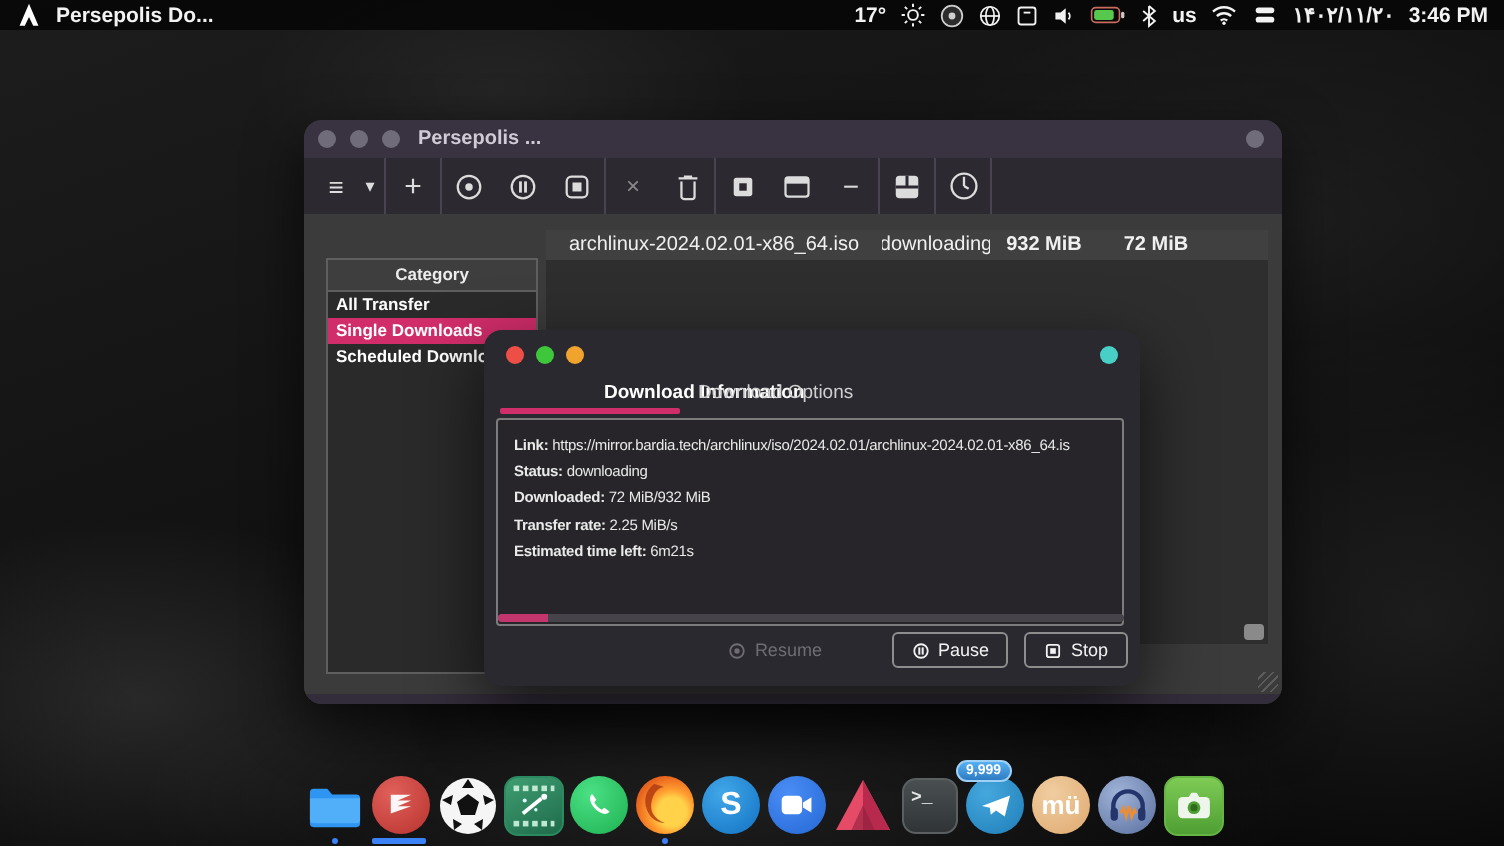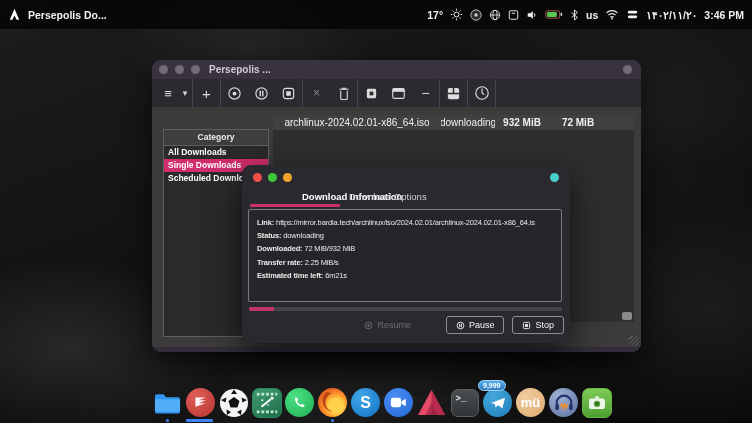--- a/index.html
+++ b/index.html
@@ -9,21 +9,21 @@
     background:
       radial-gradient(ellipse 220px 130px at 70px 350px, rgba(255,255,255,0.10), transparent 70%),
       radial-gradient(ellipse 300px 160px at 640px 110px, rgba(255,255,255,0.05), transparent 70%),
       radial-gradient(ellipse 260px 210px at 710px 310px, rgba(210,210,210,0.09), transparent 70%),
       radial-gradient(ellipse 420px 110px at 360px 400px, rgba(255,255,255,0.08), transparent 70%),
       radial-gradient(ellipse 180px 90px at 250px 45px, rgba(255,255,255,0.05), transparent 70%),
       linear-gradient(160deg,#1d1d1d,#101010 55%,#060606);
   }
   
   #menubar{
-    position:absolute;left:0;top:0;width:752px;height:29px;
+    position:absolute;left:0;top:0;width:752px;height:15px;
     background:rgba(8,8,8,.97);color:#f2f2f2;display:flex;align-items:center;
     font-size:10.5px;font-weight:700;z-index:40;
   }
   #menubar .mleft{display:flex;align-items:center;gap:7px;padding-left:8px;flex:1;}
   #menubar .mright{display:flex;align-items:center;gap:7px;padding-right:8px;}
   .mb-ico{display:inline-flex;align-items:center;justify-content:center;height:14px;}
   
   #mainwin{
     position:absolute;left:152px;top:60px;width:489px;height:292px;
     background:#3b3b3b;border-radius:9px;box-shadow:0 10px 28px rgba(0,0,0,.6);
@@ -70,21 +70,21 @@
   .dlg-dot{width:9px;height:9px;border-radius:50%;position:absolute;top:8px;}
   #dlg-red{left:11px;background:#ed4f47;}
   #dlg-green{left:26px;background:#3fc73c;}
   #dlg-orange{left:41px;background:#f0a42e;}
   #dlg-teal{left:308px;background:#49d0c6;}
   .dlg-tab{position:absolute;top:26px;font-size:9.5px;}
   #tab-info{left:12px;font-weight:700;color:#fff;margin-left:48px;}
   #tab-opts{left:107px;color:#cfcfcf;}
   #tab-underline{position:absolute;left:8px;top:39px;width:90px;height:2.5px;background:#cf2e6b;border-radius:1px;}
   #info-box{
-    position:absolute;left:6px;top:44px;width:314px;height:93px;box-sizing:border-box;
+    position:absolute;left:6px;top:44px;width:314px;height:104px;box-sizing:border-box;
     background:#272529;border:1px solid #7c7c7c;border-radius:2px;padding:6px 8px;overflow:hidden;
   }
   .iline{font-size:7.5px;letter-spacing:-0.15px;line-height:13.2px;white-space:nowrap;color:#e9e9e9;}
   .iline b{font-weight:700;}
   #dlg-progress{position:absolute;left:7px;top:142px;width:313px;height:4px;background:#46434a;border-radius:2px;overflow:hidden;}
   #dlg-progress-fill{height:100%;background:#c2356d;width:8%;}
   #dlg-buttons{position:absolute;left:0;right:6px;top:151px;height:18px;display:flex;justify-content:flex-end;align-items:center;gap:8px;font-size:9px;}
   .dlg-btn{display:flex;align-items:center;gap:4px;border:1px solid #8d8d8d;border-radius:3px;height:16px;padding:0 9px;color:#f2f2f2;font-weight:400;background:transparent;}
   .dlg-btn-dis{border:none;color:#6f6c73;margin-right:18px;}
   
@@ -254,21 +254,21 @@
           <circle cx="9" cy="9" r="7" stroke="#dcdcdc" stroke-width="1.3" fill="none"></circle>
           <path d="M9 9V3.8M9 9l2.6 1.6" stroke="#dcdcdc" stroke-width="1.3" fill="none"></path>
         </svg>
     </span>
     <span class="tb-sep"></span>
   </div>
 
   <div id="content">
     <div id="sidebar">
       <div id="sidebar-head">Category</div>
-      <div class="cat-item">All Downloads</div>
+      <div class="cat-item">All Transfer</div>
       <div class="cat-item cat-sel">Single Downloads</div>
       <div class="cat-item">Scheduled Downloads</div>
     </div>
 
     <div id="dl-table">
       <div class="trow">
         <span class="td c-file">archlinux-2024.02.01-x86_64.iso</span>
         <span class="td c-status">downloading</span>
         <span class="td c-size" style="font-weight:700">932 MiB</span>
         <span class="td c-dl" style="font-weight:700">72 MiB</span>

